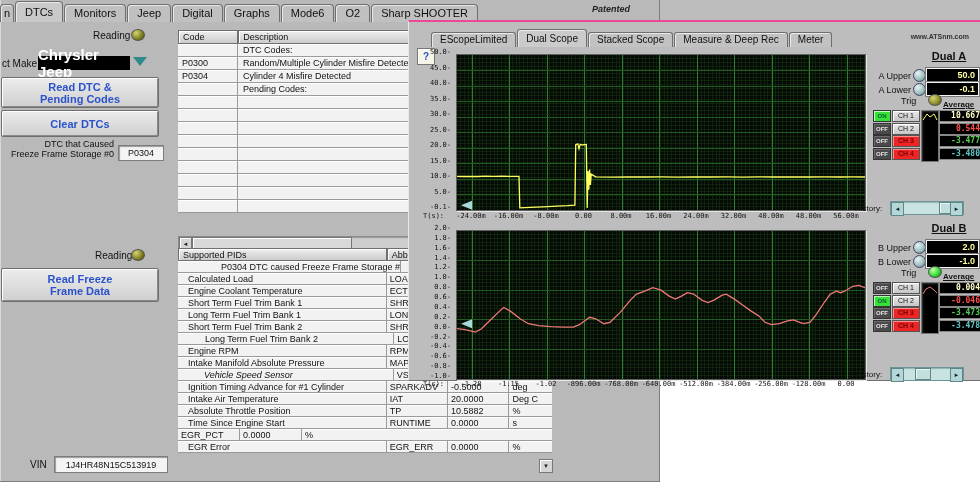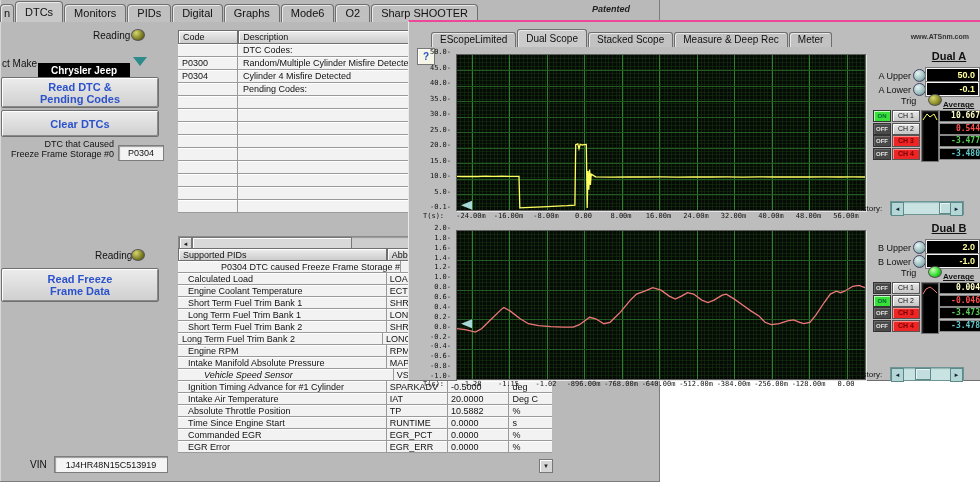--- a/index.html
+++ b/index.html
@@ -19,22 +19,22 @@
   .led{width:12px;height:10px;border-radius:50%;background:radial-gradient(circle at 35% 30%,#d6d66e,#7c7c22 60%,#45450e);border:1px solid #555;}
   .lbl{font-size:10px;color:#111;}
   .btn3d{position:absolute;background:linear-gradient(#ececec,#cfcfcf);border:1px solid #6f6f6f;
     box-shadow:inset 1px 1px 0 #ffffff, inset -1px -1px 0 #8a8a8a;border-radius:2px;
     display:flex;flex-direction:column;align-items:center;justify-content:center;cursor:pointer;}
   .btn3d span{color:#2b52cc;font-weight:bold;font-size:11px;line-height:12px;}
   .btnyellow{background:linear-gradient(#ffdf70,#ffc832);border:1px solid #a88418;
     box-shadow:inset 1px 1px 0 #fff0b0, inset -1px -1px 0 #c89a20;}
   .sunken{background:#f4f4f4;border:1px solid #7d7d7d;box-shadow:inset 1px 1px 1px #999;font-size:9px;color:#111;
     display:flex;align-items:center;justify-content:center;}
-  #make-box{position:absolute;left:38px;top:56px;width:92px;height:14px;background:#000;color:#fff;font-size:10px;font-weight:bold;
-    display:flex;align-items:center;justify-content:center;cursor:pointer;margin-top:7px;}
+  #make-box{position:absolute;left:38px;top:56px;width:92px;height:14px;background:#000;color:#fff;font-size:15px;font-weight:bold;
+    display:flex;align-items:center;justify-content:center;cursor:pointer;}
   #make-arrow{position:absolute;left:133px;top:57px;width:0;height:0;border-left:7px solid transparent;border-right:7px solid transparent;
     border-top:9px solid #2e8b8b;cursor:pointer;}
   
   .gtable{position:absolute;background:#fef9c3;}
   .thead{display:flex;}
   .th{background:linear-gradient(#eeeeee,#cccccc);border:1px solid #6f6f6f;box-shadow:inset 1px 1px 0 #fff;
     font-size:9px;color:#111;padding-left:4px;display:flex;align-items:center;}
   .t-row{display:flex;background:#f2f2f2;border-bottom:1px solid #9a9a9a;box-shadow:inset 0 1px 0 #ffffff;}
   .td{font-size:9px;color:#111;display:flex;align-items:center;overflow:hidden;white-space:nowrap;}
   
@@ -85,21 +85,21 @@
 <body>
 
 <div id="stage">
   <div id="backstrip"></div>
 
   <div id="scan-window">
     <div id="main-tabs">
         <div class="mtab partial">n</div>
         <div class="mtab active">DTCs</div>
         <div class="mtab">Monitors</div>
-        <div class="mtab">PIDs</div>
+        <div class="mtab">Jeep</div>
         <div class="mtab">Digital</div>
         <div class="mtab">Graphs</div>
         <div class="mtab">Mode6</div>
         <div class="mtab">O2</div>
         <div class="mtab">Sharp SHOOTER</div>
       </div>
     <div id="patented">Patented</div>
 
     <div style="position:absolute;left:93px;top:30px;" class="lbl">Reading</div>
     <div class="led" style="position:absolute;left:131px;top:29px;"></div>
@@ -235,21 +235,21 @@
             <div class="td" style="width: 58px; padding-left: 3px; border-right: 1px solid rgb(154, 154, 154);"></div>
             <div class="td" style="width: 40px; padding-left: 3px;"></div>
           </div>
           <div class="t-row" style="height: 11px;">
             <div class="td" style="width: 200px; padding-left: 10px; border-right: 1px solid rgb(154, 154, 154);">Short Term Fuel Trim Bank 2</div>
             <div class="td" style="width: 58px; padding-left: 3px; border-right: 1px solid rgb(154, 154, 154);">SHRTFT2</div>
             <div class="td" style="width: 58px; padding-left: 3px; border-right: 1px solid rgb(154, 154, 154);"></div>
             <div class="td" style="width: 40px; padding-left: 3px;"></div>
           </div>
           <div class="t-row" style="height: 11px;">
-            <div class="td" style="width: 200px; padding-left: 4px; border-right: 1px solid rgb(154, 154, 154);">Long Term Fuel Trim Bank 2</div>
+            <div class="td" style="width: 200px; padding-left: 27px; border-right: 1px solid rgb(154, 154, 154);">Long Term Fuel Trim Bank 2</div>
             <div class="td" style="width: 58px; padding-left: 3px; border-right: 1px solid rgb(154, 154, 154);">LONGFT2</div>
             <div class="td" style="width: 58px; padding-left: 3px; border-right: 1px solid rgb(154, 154, 154);"></div>
             <div class="td" style="width: 40px; padding-left: 3px;"></div>
           </div>
           <div class="t-row" style="height: 11px;">
             <div class="td" style="width: 200px; padding-left: 10px; border-right: 1px solid rgb(154, 154, 154);">Engine RPM</div>
             <div class="td" style="width: 58px; padding-left: 3px; border-right: 1px solid rgb(154, 154, 154);">RPM</div>
             <div class="td" style="width: 58px; padding-left: 3px; border-right: 1px solid rgb(154, 154, 154);"></div>
             <div class="td" style="width: 40px; padding-left: 3px;"></div>
           </div>
@@ -283,21 +283,20 @@
             <div class="td" style="width: 58px; padding-left: 3px; border-right: 1px solid rgb(154, 154, 154);">10.5882</div>
             <div class="td" style="width: 40px; padding-left: 3px;">%</div>
           </div>
           <div class="t-row" style="height: 11px;">
             <div class="td" style="width: 200px; padding-left: 10px; border-right: 1px solid rgb(154, 154, 154);">Time Since Engine Start</div>
             <div class="td" style="width: 58px; padding-left: 3px; border-right: 1px solid rgb(154, 154, 154);">RUNTIME</div>
             <div class="td" style="width: 58px; padding-left: 3px; border-right: 1px solid rgb(154, 154, 154);">0.0000</div>
             <div class="td" style="width: 40px; padding-left: 3px;">s</div>
           </div>
           <div class="t-row" style="height: 11px;">
-            <div class="td" style="width: 200px; padding-left: 10px; border-right: 1px solid rgb(154, 154, 154);">Commanded EGR</div>
             <div class="td" style="width: 58px; padding-left: 3px; border-right: 1px solid rgb(154, 154, 154);">EGR_PCT</div>
             <div class="td" style="width: 58px; padding-left: 3px; border-right: 1px solid rgb(154, 154, 154);">0.0000</div>
             <div class="td" style="width: 40px; padding-left: 3px;">%</div>
           </div>
           <div class="t-row" style="height: 11px;">
             <div class="td" style="width: 200px; padding-left: 10px; border-right: 1px solid rgb(154, 154, 154);">EGR Error</div>
             <div class="td" style="width: 58px; padding-left: 3px; border-right: 1px solid rgb(154, 154, 154);">EGR_ERR</div>
             <div class="td" style="width: 58px; padding-left: 3px; border-right: 1px solid rgb(154, 154, 154);">0.0000</div>
             <div class="td" style="width: 40px; padding-left: 3px;">%</div>
           </div>

